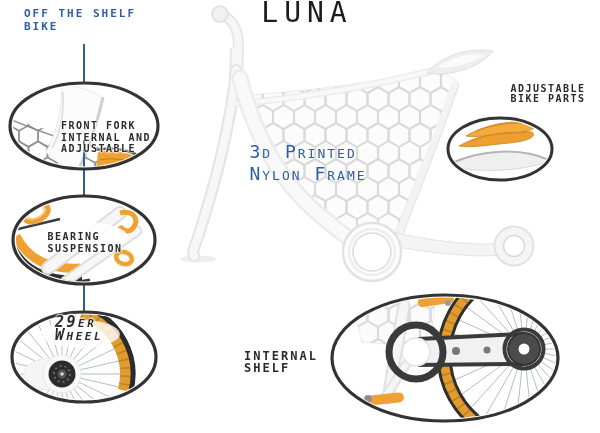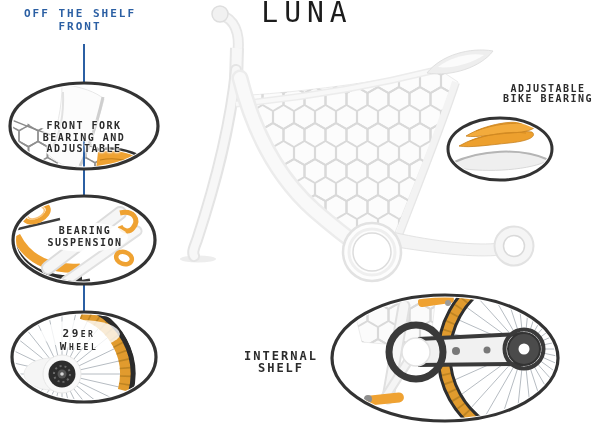--- a/index.html
+++ b/index.html
@@ -1,29 +1,29 @@
 <!DOCTYPE html>
 <html><head>
 <meta charset="utf-8">
 <style>
   html,body{margin:0;padding:0;background:#ffffff;}
   .canvas{position:relative;width:600px;height:433px;background:#ffffff;overflow:hidden;
           font-family:"DejaVu Sans Mono","Liberation Mono",monospace;}
   .canvas svg{position:absolute;left:0;top:0;}
-  .lbl{position:absolute;text-align:center;transform:translateX(-50%);white-space:nowrap;color:#2b2b2b;}
+  .lbl{position:absolute;text-align:left;transform:translateX(-50%);white-space:nowrap;color:#2b2b2b;}
   .lbl div{white-space:nowrap;}
   .halo{text-shadow:0 0 3px #fff,0 0 3px #fff,0 0 2px #fff,0 0 2px #fff;}
   .sc{font-variant:small-caps;}
   #off-shelf{left:80px;top:7px;font-size:11px;font-weight:bold;letter-spacing:2px;line-height:13px;color:#2b5fa3;}
   #title{left:307px;top:-2px;font-size:28px;letter-spacing:6px;line-height:30px;color:#1c1c1c;}
   #subtitle{left:299px;top:34px;font-size:14px;letter-spacing:0.5px;line-height:16px;color:#2a2a2a;}
   #frame-label{left:308px;top:141px;font-size:18px;letter-spacing:2px;line-height:22px;color:#2b5fa3;}
-  #lbl-fork{left:84px;top:120px;font-size:10px;font-weight:700;letter-spacing:1.5px;line-height:11.5px;}
-  #lbl-crank{left:85px;top:225px;font-size:10px;font-weight:700;letter-spacing:1.5px;line-height:11.5px;}
-  #lbl-wheel{left:79px;top:328px;font-size:11px;font-weight:700;letter-spacing:2.5px;line-height:12.5px;}
+  #lbl-fork{left:84px;top:120px;font-size:10px;font-weight:700;letter-spacing:1.5px;line-height:11.5px;padding-left:44px;}
+  #lbl-crank{left:85px;top:231px;font-size:10px;font-weight:700;letter-spacing:1.5px;line-height:11.5px;}
+  #lbl-wheel{left:79px;top:316px;font-size:15px;font-weight:700;letter-spacing:2.5px;line-height:12.5px;font-style:italic;}
   #lbl-saddle{left:548px;top:84px;font-size:10px;font-weight:700;letter-spacing:1.5px;line-height:10px;}
   #lbl-belt{left:281px;top:351px;font-size:12px;font-weight:700;letter-spacing:2px;line-height:11.5px;}
 </style>
 </head>
 <body>
 
 <div class="canvas">
 
 <svg width="600" height="433" viewBox="0 0 600 433">
   <defs>
@@ -274,45 +274,49 @@
       <circle cx="524" cy="349" r="5.5" fill="#ffffff"></circle>
       <circle cx="456" cy="351" r="4" fill="#787878"></circle>
       <circle cx="487" cy="350" r="3.5" fill="#787878"></circle>
     </g>
     <ellipse cx="445" cy="358" rx="113" ry="63" fill="none" stroke="#333333" stroke-width="3.2"></ellipse>
   </g>
 </svg>
 
 <div class="lbl" id="off-shelf">
   <div>OFF THE SHELF</div>
-  <div>FRONT</div>
+  <div>BIKE</div>
 </div>
 
 <div class="lbl" id="title">LUNA</div>
 
 
+<div class="lbl sc" id="frame-label">
+  <div>3d Printed</div>
+  <div>Nylon Frame</div>
+</div>
 
 <div class="lbl halo" id="lbl-fork">
   <div>FRONT FORK</div>
-  <div>BEARING AND</div>
+  <div>INTERNAL AND</div>
   <div>ADJUSTABLE</div>
 </div>
 
 <div class="lbl halo" id="lbl-crank">
   <div>BEARING</div>
   <div>SUSPENSION</div>
 </div>
 
 <div class="lbl halo sc" id="lbl-wheel">
   <div>29er</div>
   <div>Wheel</div>
 </div>
 
 <div class="lbl" id="lbl-saddle">
   <div>ADJUSTABLE</div>
-  <div>BIKE BEARING</div>
+  <div>BIKE PARTS</div>
 </div>
 
 <div class="lbl" id="lbl-belt">
   <div>INTERNAL</div>
   <div>SHELF</div>
 </div>
 
 </div>
 </body></html>

